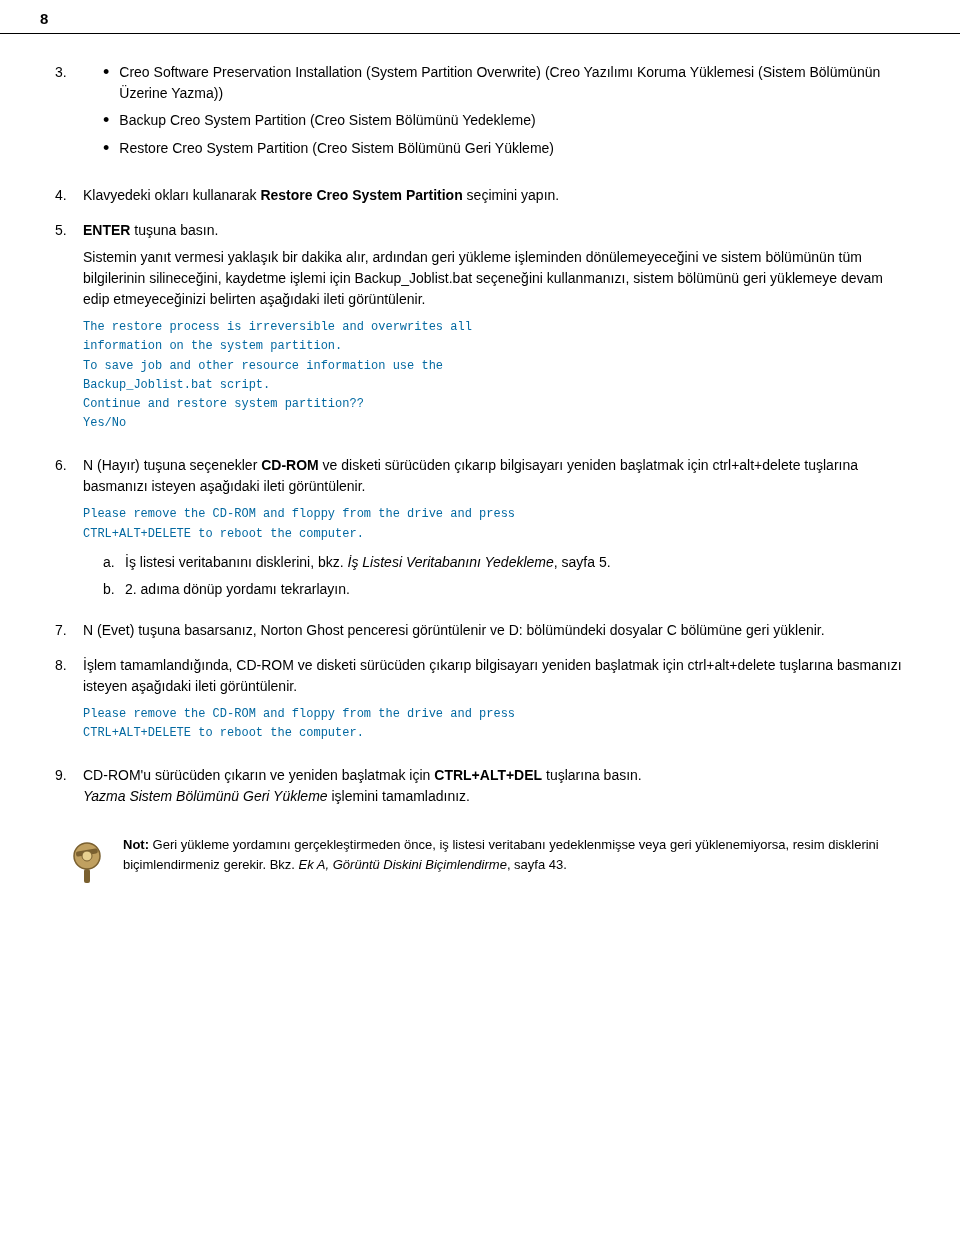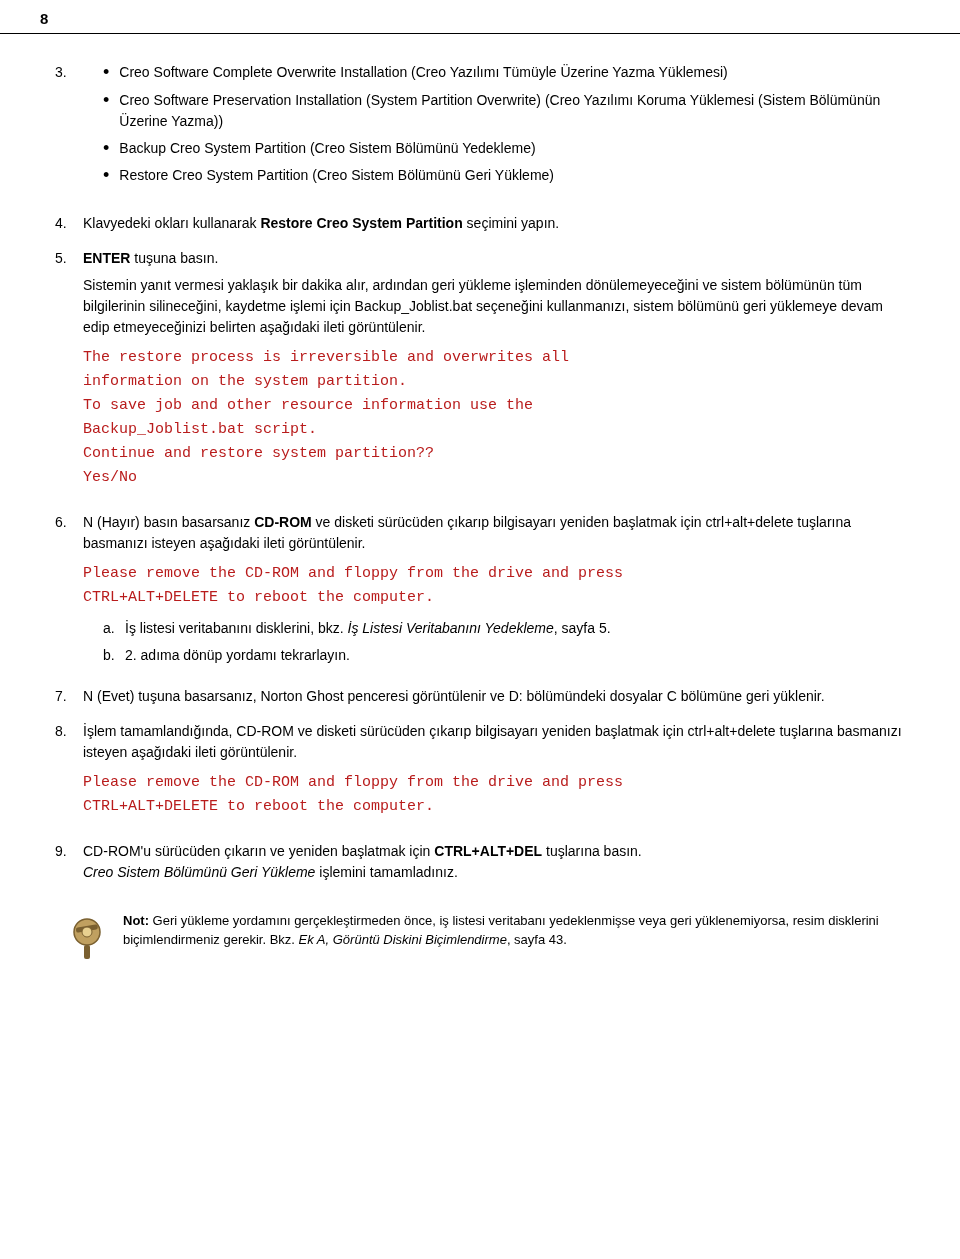--- a/index.html
+++ b/index.html
@@ -70,25 +70,25 @@
       padding-top: 0;
     }
     .numbered-item .text {
       flex: 1;
     }
     .numbered-item .text p {
       margin-bottom: 6px;
     }
     .code-block {
       font-family: 'Courier New', Courier, monospace;
-      font-size: 15px;
+      font-size: 12px;
       background: #fff;
       margin: 8px 0 8px 0;
       line-height: 1.6;
-      color: #b91c1c;
+      color: #0369a1;
       padding-left: 0;
     }
     .sub-list {
       list-style: none;
       margin: 8px 0 0 20px;
       padding: 0;
     }
     .sub-list li {
       display: flex;
       align-items: flex-start;
@@ -133,23 +133,20 @@
   <div class="header">
     <span class="header-page-num">8</span>
   </div>
 
   <div class="content">
 
     <div class="numbered-item">
       <div class="num">3.</div>
       <div class="text">
         <ul class="bullet-list">
-          <li>
-              <span>Creo Software Complete Overwrite Installation (Creo Yazılımı Tümüyle Üzerine Yazma Yüklemesi)</span>
-            </li>
           <li>
               <span>Creo Software Preservation Installation (System Partition Overwrite) (Creo Yazılımı Koruma Yüklemesi (Sistem Bölümünün Üzerine Yazma))</span>
             </li>
           <li>
               <span>Backup Creo System Partition (Creo Sistem Bölümünü Yedekleme)</span>
             </li>
           <li>
               <span>Restore Creo System Partition (Creo Sistem Bölümünü Geri Yükleme)</span>
             </li>
         </ul>
@@ -174,21 +171,21 @@
 Backup_Joblist.bat script.
 Continue and restore system partition??
 Yes/No</div>
       </div>
     </div>
 
     <div class="numbered-item">
       <div class="num">6.</div>
       <div class="text">
         <p>
-          <span>N (Hayır) basın basarsanız </span><strong>CD-ROM</strong><span> ve disketi sürücüden çıkarıp bilgisayarı yeniden başlatmak için ctrl+alt+delete tuşlarına basmanızı isteyen aşağıdaki ileti görüntülenir.</span>
+          <span>N (Hayır) tuşuna seçenekler </span><strong>CD-ROM</strong><span> ve disketi sürücüden çıkarıp bilgisayarı yeniden başlatmak için ctrl+alt+delete tuşlarına basmanızı isteyen aşağıdaki ileti görüntülenir.</span>
         </p>
         <div class="code-block" style="white-space:pre;">Please remove the CD-ROM and floppy from the drive and press
 CTRL+ALT+DELETE to reboot the computer.</div>
         <ul class="sub-list">
           <li>
             <span class="sub-label">a.</span>
             <span>
               <span>İş listesi veritabanını disklerini, bkz. </span><em>İş Listesi Veritabanını Yedekleme</em><span>, sayfa 5.</span>
             </span>
           </li>
@@ -212,21 +209,21 @@
         <div class="code-block" style="white-space:pre;">Please remove the CD-ROM and floppy from the drive and press
 CTRL+ALT+DELETE to reboot the computer.</div>
       </div>
     </div>
 
     <div class="numbered-item">
       <div class="num">9.</div>
       <div class="text">
         <span>CD-ROM'u sürücüden çıkarın ve yeniden başlatmak için </span><strong>CTRL+ALT+DEL</strong><span> tuşlarına basın.</span>
         <br>
-        <em>Creo Sistem Bölümünü Geri Yükleme</em><span> işlemini tamamladınız.</span>
+        <em>Yazma Sistem Bölümünü Geri Yükleme</em><span> işlemini tamamladınız.</span>
       </div>
     </div>
 
     <div class="note-box">
       <div class="note-icon">
 
         <svg width="38" height="52" viewBox="0 0 38 52">
           <ellipse cx="19" cy="20" rx="13" ry="13" fill="#c0a060" stroke="#7a6030" stroke-width="1.5"></ellipse>
           <rect x="16" y="33" width="6" height="14" rx="2" fill="#7a6030"></rect>
           <rect x="8" y="14" width="22" height="5" rx="2" fill="#7a6030" transform="rotate(-10,19,17)"></rect>

